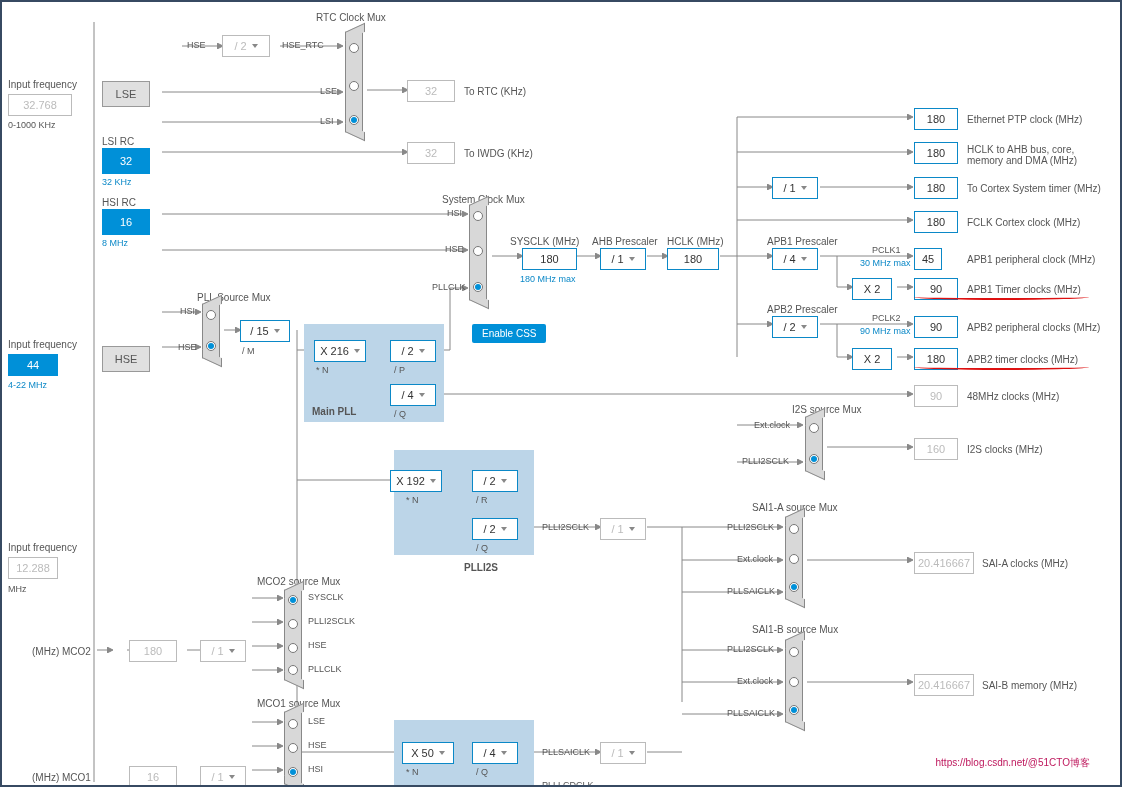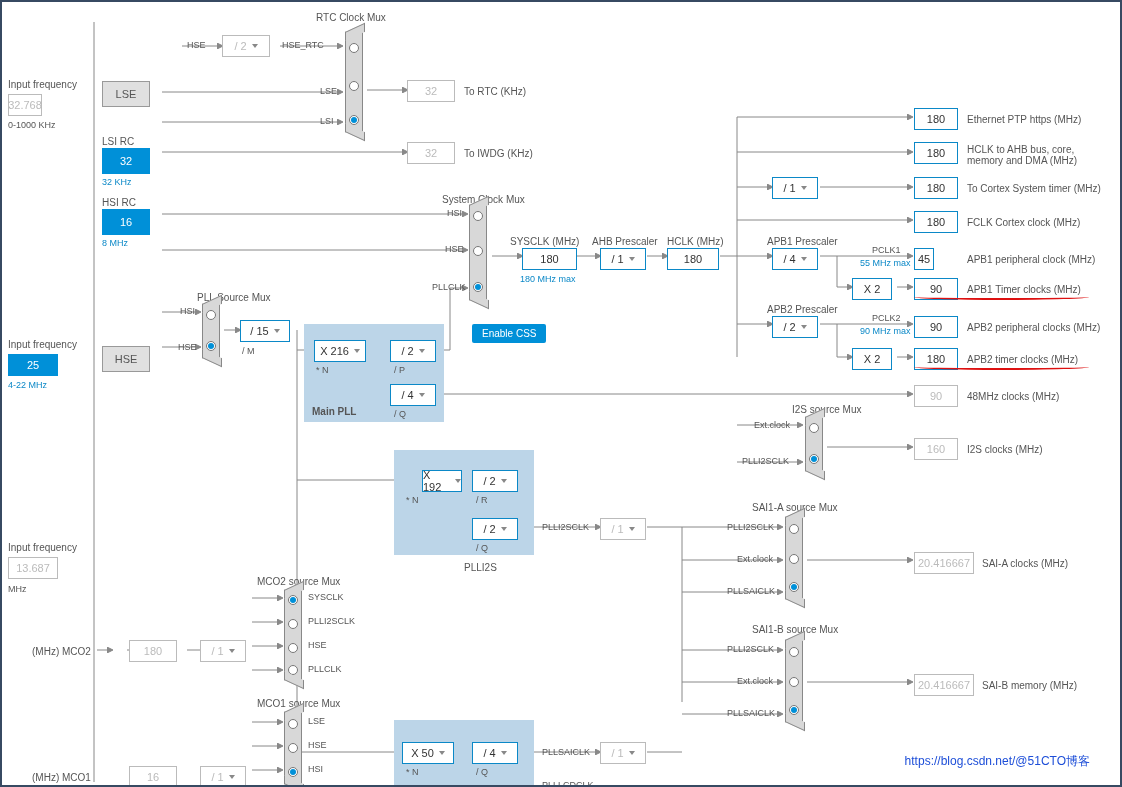--- a/index.html
+++ b/index.html
@@ -19,21 +19,21 @@
   .mux::before{top:-1px;transform:skewY(-25deg);transform-origin:bottom left;border-bottom:none}
   .mux::after{bottom:-1px;transform:skewY(25deg);transform-origin:top left;border-top:none}
   .radio{width:10px;height:10px;border:1px solid #777;border-radius:50%;background:#fff;position:absolute;left:3px}
   .radio.on::after{content:"";position:absolute;inset:1px;border-radius:50%;background:#0090d8}
   .pll{position:absolute;background:#bcd5e8}
   .btn{position:absolute;background:#0090d8;color:#fff;font-size:10px;padding:4px 10px;border-radius:2px}
   svg.wires{position:absolute;inset:0;width:1122px;height:787px;pointer-events:none}
   svg.wires line,svg.wires path{stroke:#888;stroke-width:1;fill:none}
   svg.wires .arrow{fill:#888}
   .redmark{position:absolute;height:6px;border-bottom:2px solid #d11;border-radius:0 0 50% 50%}
-  .watermark{position:absolute;right:30px;bottom:15px;color:#1d4ed8;font-size:12px}
+  .watermark{position:absolute;right:30px;bottom:15px;color:#be185d;font-size:10px}
 </style>
 </head>
 <body>
 
 <svg class="wires">
   <defs>
       <marker id="ah" markerWidth="6" markerHeight="6" refX="5" refY="3" orient="auto">
         <path d="M0,0 L6,3 L0,6 Z" class="arrow"></path>
       </marker>
     </defs>
@@ -132,39 +132,39 @@
   <line x1="185" y1="648" x2="200" y2="648"></line>
     <line x1="125" y1="648" x2="140" y2="648"></line>
     <line x1="95" y1="648" x2="110" y2="648" marker-end="url(#ah)"></line>
 
   <line x1="250" y1="720" x2="280" y2="720" marker-end="url(#ah)"></line>
     <line x1="250" y1="744" x2="280" y2="744" marker-end="url(#ah)"></line>
     <line x1="250" y1="768" x2="280" y2="768" marker-end="url(#ah)"></line>
 </svg>
 
 <div class="lbl" style="left:6px;top:77px">Input frequency</div>
-<div class="box gray" style="left:6px;top:92px;width:34px">32.768</div>
+<div class="box gray" style="left:6px;top:92px;width:64px">32.768</div>
 <div class="lbl lbl-sm" style="left:6px;top:118px">0-1000 KHz</div>
 <div class="box src" style="left:100px;top:79px">LSE</div>
 
 <div class="lbl" style="left:100px;top:134px">LSI RC</div>
 <div class="box src active" style="left:100px;top:146px">32</div>
 <div class="lbl lbl-sm blue" style="left:100px;top:175px">32 KHz</div>
 
 <div class="lbl" style="left:100px;top:195px">HSI RC</div>
 <div class="box src active" style="left:100px;top:207px">16</div>
 <div class="lbl lbl-sm blue" style="left:100px;top:236px">8 MHz</div>
 
 <div class="lbl" style="left:6px;top:337px">Input frequency</div>
-<div class="box active" style="left:6px;top:352px;width:50px">25</div>
+<div class="box active" style="left:6px;top:352px;width:50px">44</div>
 <div class="lbl lbl-sm blue" style="left:6px;top:378px">4-22 MHz</div>
 <div class="box src" style="left:100px;top:344px">HSE</div>
 
 <div class="lbl" style="left:6px;top:540px">Input frequency</div>
-<div class="box gray" style="left:6px;top:555px;width:50px">13.687</div>
+<div class="box gray" style="left:6px;top:555px;width:50px">12.288</div>
 <div class="lbl lbl-sm" style="left:6px;top:582px">MHz</div>
 
 <div class="lbl" style="left:314px;top:10px">RTC Clock Mux</div>
 <div class="lbl lbl-sm" style="left:185px;top:38px">HSE</div>
 <div class="box sel gray" style="left:220px;top:33px;width:48px">
     <span>/ 2</span>
     <span class="chev"></span>
   </div>
 <div class="lbl lbl-sm" style="left:280px;top:38px">HSE_RTC</div>
 <div class="lbl lbl-sm" style="left:318px;top:84px">LSE</div>
@@ -238,41 +238,41 @@
     <span>/ 1</span>
     <span class="chev"></span>
   </div>
 
 <div class="lbl" style="left:765px;top:234px">APB1 Prescaler</div>
 <div class="box sel" style="left:770px;top:246px;width:46px">
     <span>/ 4</span>
     <span class="chev"></span>
   </div>
 <div class="lbl lbl-sm" style="left:870px;top:243px">PCLK1</div>
-<div class="lbl lbl-sm blue" style="left:858px;top:256px">55 MHz max</div>
+<div class="lbl lbl-sm blue" style="left:858px;top:256px">30 MHz max</div>
 <div class="box" style="left:850px;top:276px;width:40px">X 2</div>
 
 <div class="lbl" style="left:765px;top:302px">APB2 Prescaler</div>
 <div class="box sel" style="left:770px;top:314px;width:46px">
     <span>/ 2</span>
     <span class="chev"></span>
   </div>
 <div class="lbl lbl-sm" style="left:870px;top:311px">PCLK2</div>
 <div class="lbl lbl-sm blue" style="left:858px;top:324px">90 MHz max</div>
 <div class="box" style="left:850px;top:346px;width:40px">X 2</div>
 
 <div class="box" style="left:912px;top:106px;width:44px">180</div>
-<div class="lbl" style="left:965px;top:112px">Ethernet PTP https (MHz)</div>
+<div class="lbl" style="left:965px;top:112px">Ethernet PTP clock (MHz)</div>
 <div class="box" style="left:912px;top:140px;width:44px">180</div>
 <div class="lbl" style="left:965px;top:142px;width:140px">HCLK to AHB bus, core, memory and DMA (MHz)</div>
 <div class="box" style="left:912px;top:175px;width:44px">180</div>
 <div class="lbl" style="left:965px;top:181px">To Cortex System timer (MHz)</div>
 <div class="box" style="left:912px;top:209px;width:44px">180</div>
 <div class="lbl" style="left:965px;top:215px">FCLK Cortex clock (MHz)</div>
-<div class="box" style="left:912px;top:246px;width:20px">45</div>
+<div class="box" style="left:912px;top:246px;width:28px">45</div>
 <div class="lbl" style="left:965px;top:252px">APB1 peripheral clock (MHz)</div>
 <div class="box" style="left:912px;top:276px;width:44px">90</div>
 <div class="lbl" style="left:965px;top:282px">APB1 Timer clocks (MHz)</div>
 <div class="box" style="left:912px;top:314px;width:44px">90</div>
 <div class="lbl" style="left:965px;top:320px">APB2 peripheral clocks (MHz)</div>
 <div class="box" style="left:912px;top:346px;width:44px">180</div>
 <div class="lbl" style="left:965px;top:352px">APB2 timer clocks (MHz)</div>
 <div class="box gray" style="left:912px;top:383px;width:44px">90</div>
 <div class="lbl" style="left:965px;top:389px">48MHz clocks (MHz)</div>
 <div class="box gray" style="left:912px;top:436px;width:44px">160</div>
@@ -287,22 +287,22 @@
 
 <div class="lbl" style="left:790px;top:402px">I2S source Mux</div>
 <div class="lbl lbl-sm" style="left:752px;top:418px">Ext.clock</div>
 <div class="lbl lbl-sm" style="left:740px;top:454px">PLLI2SCLK</div>
 <div class="mux" style="left:803px;top:415px;height:54px">
     <div class="radio" style="top:5px"></div>
     <div class="radio on" style="top:36px"></div>
   </div>
 
 <div class="pll" style="left:392px;top:448px;width:140px;height:105px"></div>
-<div class="lbl" style="left:462px;top:560px;font-weight:normal">PLLI2S</div>
-<div class="box sel" style="left:420px;top:468px;width:40px">
+<div class="lbl" style="left:462px;top:560px;font-weight:bold">PLLI2S</div>
+<div class="box sel" style="left:388px;top:468px;width:52px">
     <span>X 192</span>
     <span class="chev"></span>
   </div>
 <div class="lbl lbl-sm" style="left:404px;top:493px">* N</div>
 <div class="box sel" style="left:470px;top:468px;width:46px">
     <span>/ 2</span>
     <span class="chev"></span>
   </div>
 <div class="lbl lbl-sm" style="left:474px;top:493px">/ R</div>
 <div class="box sel" style="left:470px;top:516px;width:46px">

